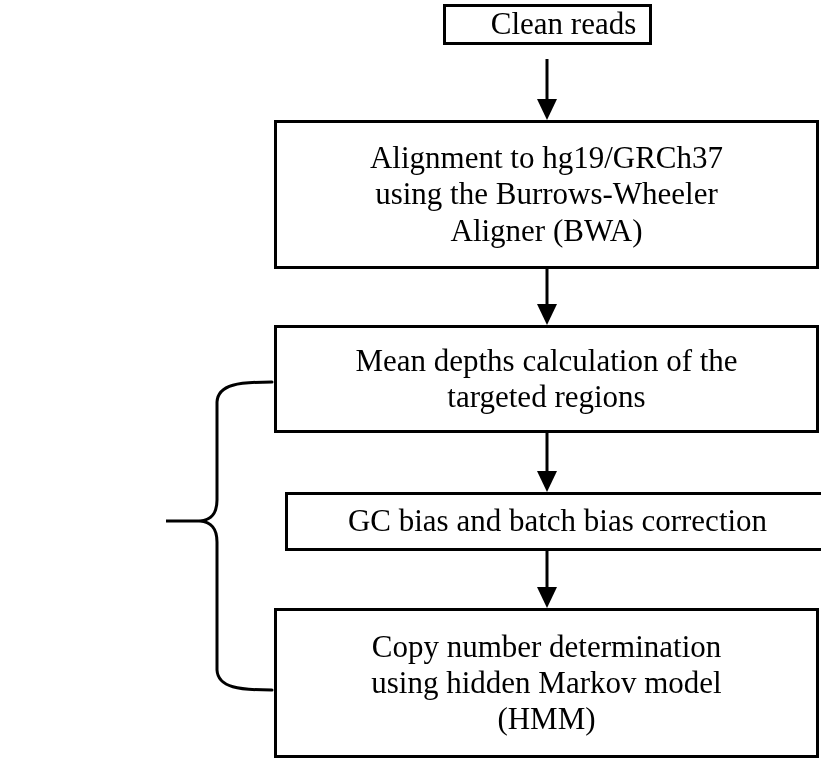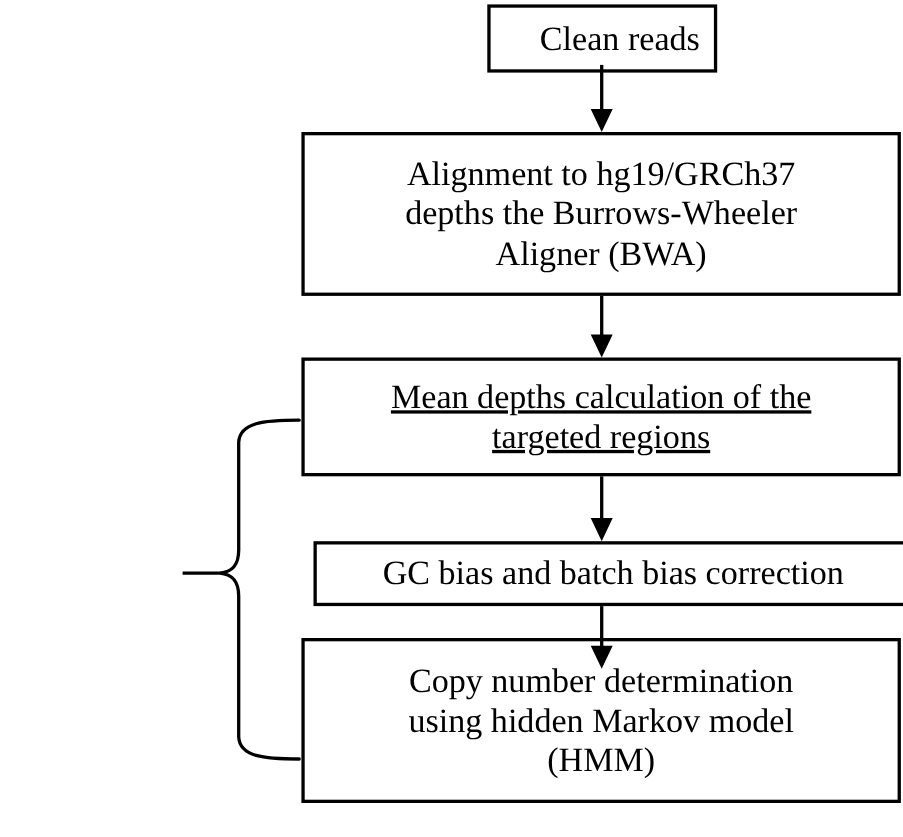--- a/index.html
+++ b/index.html
@@ -30,39 +30,38 @@
   }
   .node .label {
     display: block;
     width: 100%;
     padding: 0 6px;
     white-space: pre-line;
   }
 
   
   #node-clean-reads {
-    left: 443px; top: 4px; width: 209px; height: 62px;
+    left: 443px; top: 4px; width: 209px; height: 41px;
     font-size: 31px;
     padding-left: 32px;
   }
   #node-alignment {
     left: 274px; top: 120px; width: 545px; height: 149px;
     font-size: 31px;
   }
   #node-mean-depths {
     left: 274px; top: 325px; width: 545px; height: 108px;
     font-size: 31px;
-    text-decoration: underline;
   }
   #node-gc-bias {
     left: 285px; top: 492px; width: 545px; height: 59px;
     font-size: 31px;
   }
   #node-copy-number {
-    left: 274px; top: 580px; width: 545px; height: 150px;
+    left: 274px; top: 608px; width: 545px; height: 150px;
     font-size: 31px;
   }
   #node-batcnv {
     left: 3px; top: 492px; width: 163px; height: 58px;
     font-size: 31px;
   }
 
   
   .arrow {
     position: absolute;
@@ -82,21 +81,21 @@
 <body>
 
 <div id="canvas">
 
   <div class="node" id="node-clean-reads">
     <span class="label">Clean reads</span>
   </div>
 
   <div class="node" id="node-alignment">
     <span class="label">Alignment to hg19/GRCh37
-depths the Burrows-Wheeler
+using the Burrows-Wheeler
 Aligner (BWA)</span>
   </div>
 
   <div class="node" id="node-mean-depths">
     <span class="label">Mean depths calculation of the
 targeted regions</span>
   </div>
 
   <div class="node" id="node-gc-bias">
     <span class="label">GC bias and batch bias correction</span>

